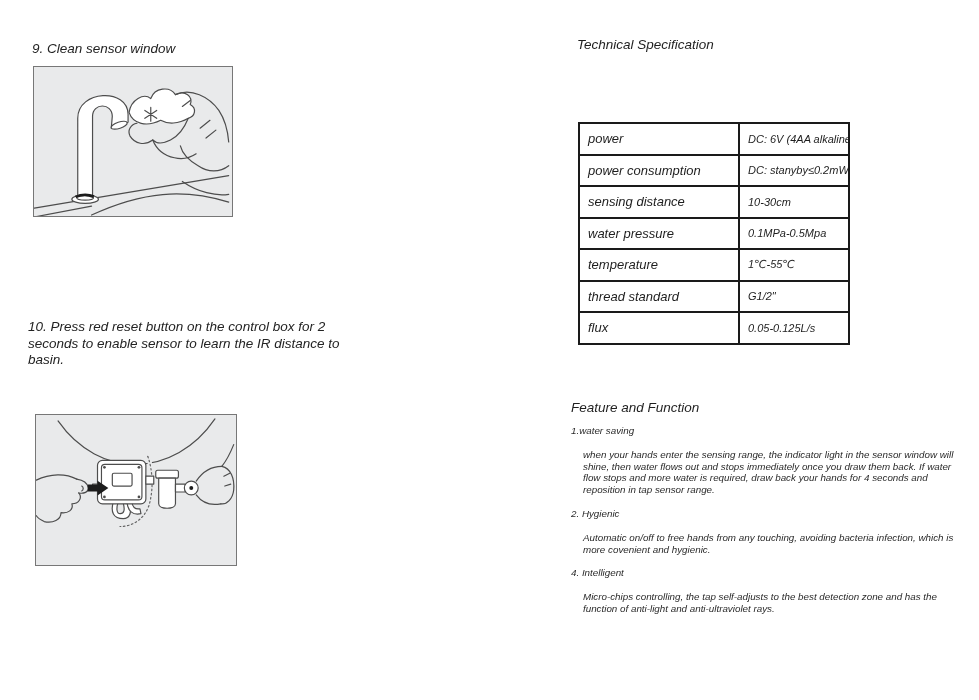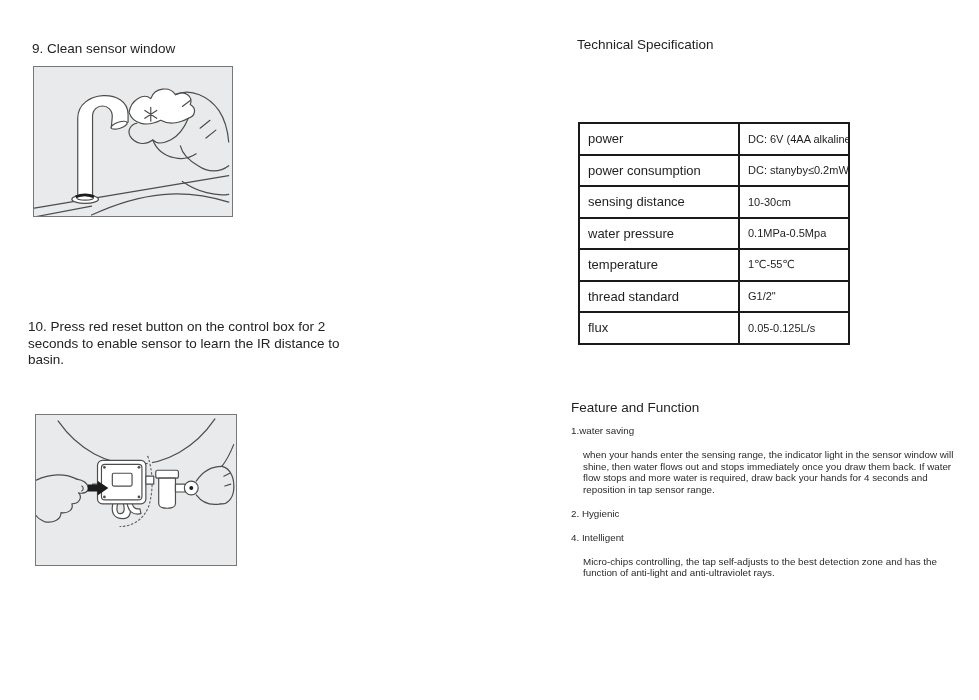--- a/index.html
+++ b/index.html
@@ -3,20 +3,21 @@
 <meta charset="utf-8">
 <style>
   html,body{margin:0;padding:0;background:#ffffff;}
   .page{
     position:relative;
     width:979px;height:700px;
     background:#ffffff;
     font-family:"Liberation Sans","DejaVu Sans",sans-serif;
     color:#232323;
     overflow:hidden;
+    font-style:italic;
   }
   .abs{position:absolute;}
   .h-step{font-size:13.5px;line-height:17px;}
   .para{font-size:13.5px;line-height:16.5px;}
   .figure{
     background:#e9eaeb;
     border:1px solid #777;
     box-sizing:border-box;
   }
   .figure svg{display:block;width:100%;height:100%;}
@@ -164,20 +165,21 @@
 
   <div class="abs sec-title" style="left:571px;top:399px;">Feature and Function</div>
 
   <div class="abs features" style="left:571px;top:425px;">
     <div class="feature-sec">
       <p class="feature-h">1.water saving</p>
       <p class="feature-b">when your hands enter the sensing range, the indicator light in the sensor window will shine, then water flows out and stops immediately once you draw them back. If water flow stops and more water is required, draw back your hands for 4 seconds and reposition in tap sensor range.</p>
     </div>
     <div class="feature-sec">
       <p class="feature-h">2. Hygienic</p>
+      <p class="feature-b">Automatic on/off to free hands from any touching, avoiding bacteria infection, which is more covenient and hygienic.</p>
     </div>
     <div class="feature-sec">
       <p class="feature-h">4. Intelligent</p>
       <p class="feature-b">Micro-chips controlling, the tap self-adjusts to the best detection zone and has the function of anti-light and anti-ultraviolet rays.</p>
     </div>
   </div>
 
 </div>
 
 </body></html>

